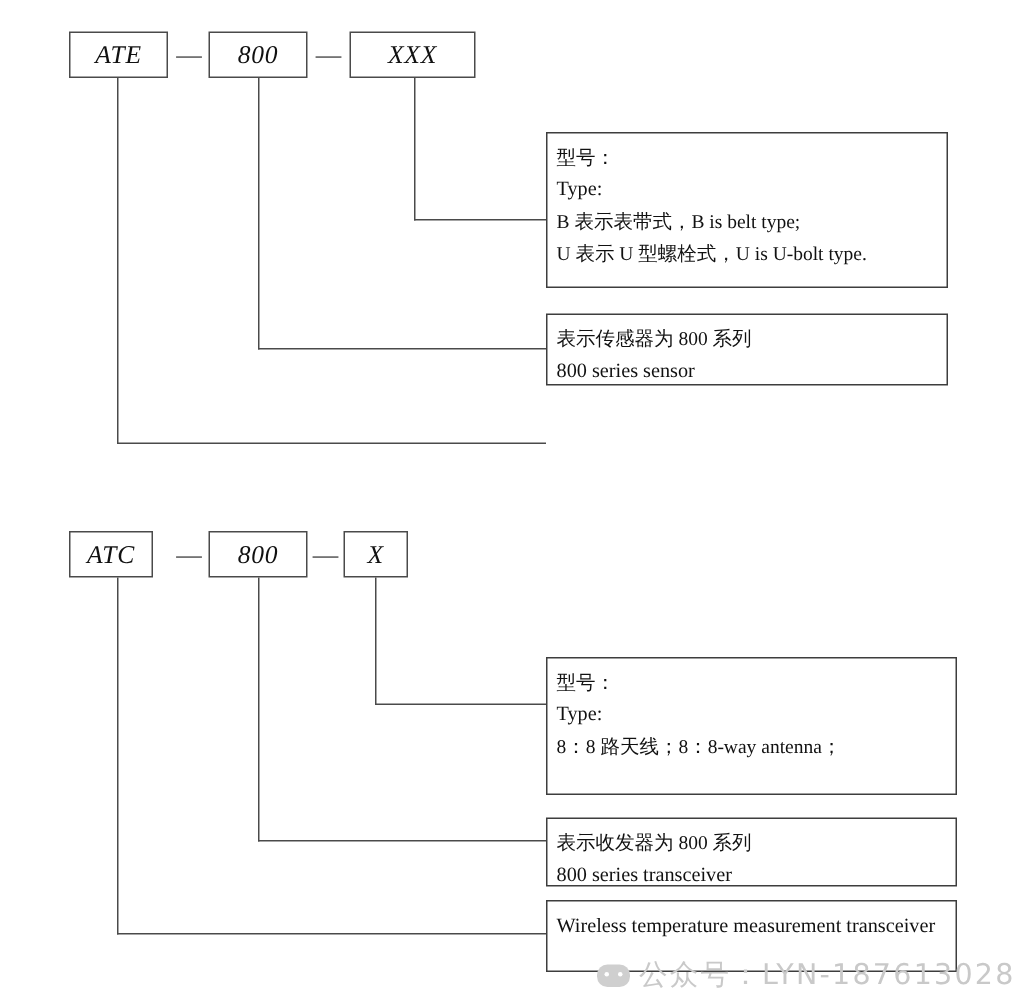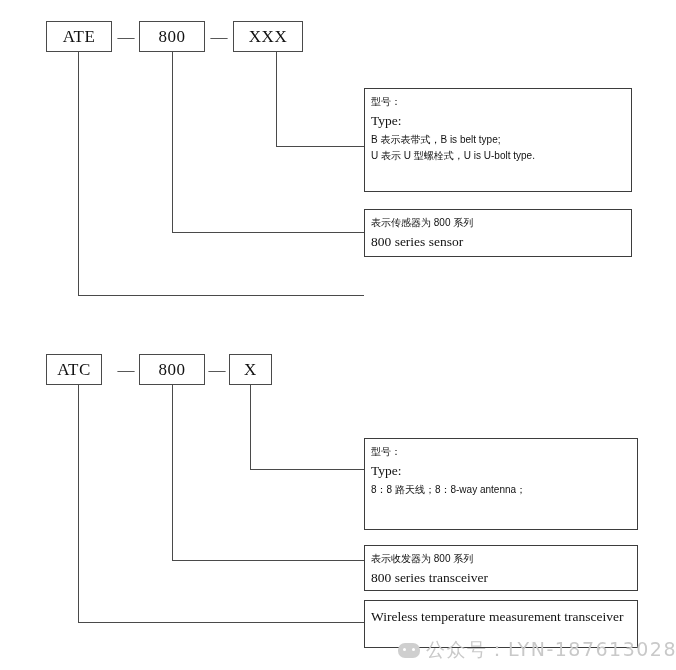--- a/index.html
+++ b/index.html
@@ -25,20 +25,21 @@
     position: absolute;
     border: 1.4px solid #4a4a4a;
     background: #ffffff;
     display: flex;
     align-items: center;
     justify-content: center;
     font-size: 17px;
     letter-spacing: 0.5px;
     box-sizing: border-box;
     color: #111;
+    font-style: italic;
   }
 
   .dash {
     position: absolute;
     font-size: 17px;
     line-height: 1;
     color: #3a3a3a;
     text-align: center;
   }
 
@@ -50,22 +51,22 @@
     box-sizing: border-box;
     padding: 5px 0 4px 6px;
     font-size: 13.5px;
     line-height: 1.62;
     color: #111;
   }
   .desc-box .line {
     white-space: nowrap;
   }
   .cjk {
-    font-family: Liberation Sans, sans-serif;
-    font-size: 10px;
+    font-family: Liberation Serif, serif;
+    font-size: 13px;
   }
 
   
   .vline {
     position: absolute;
     width: 1.2px;
     background: #4a4a4a;
   }
   .hline {
     position: absolute;
@@ -122,21 +123,21 @@
   <div class="hline" style="left:276px; top:146px; width:88px;"></div>
 
   <div class="code-box" style="left:46px; top:21px; width:66px; height:31px;">ATE</div>
 
   <div class="dash" style="left:113px; top:28px; width:26px;">—</div>
 
   <div class="code-box" style="left:139px; top:21px; width:66px; height:31px;">800</div>
 
   <div class="dash" style="left:206px; top:28px; width:26px;">—</div>
 
-  <div class="code-box" style="left:233px; top:21px; width:70px; height:31px;">XXX</div>
+  <div class="code-box" style="left:233px; top:21px; width:84px; height:31px;">XXX</div>
 
   <div class="desc-box" style="left:364px; top:88px; width:268px; height:104px;">
     <div class="line cjk">型号：</div>
     <div class="line">Type:</div>
     <div class="line cjk">B 表示表带式，B is belt type;</div>
     <div class="line cjk">U 表示 U 型螺栓式，U is U-bolt type.</div>
   </div>
 
   <div class="desc-box" style="left:364px; top:209px; width:268px; height:48px;">
     <div class="line cjk">表示传感器为 800 系列</div>

